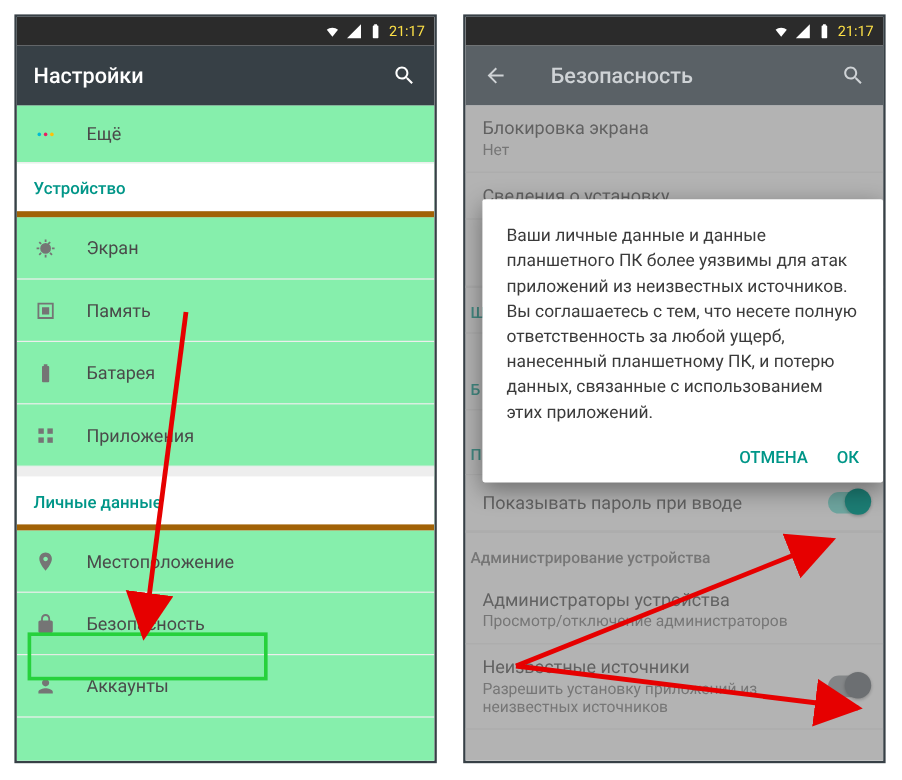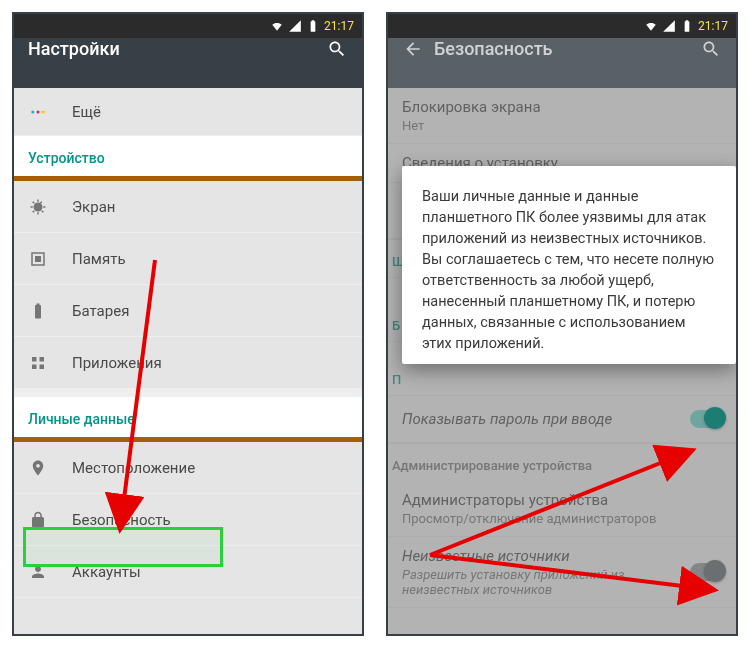--- a/index.html
+++ b/index.html
@@ -34,33 +34,34 @@
     gap: 4px;
   }
   .status-bar svg { width: 14px; height: 14px; fill: #fff; }
 
   
   .app-header {
     height: 50px;
     background: #374046;
     color: #fff;
     display: flex;
+    align-items: center;
     padding: 0 14px;
     font-size: 18px;
     font-weight: 500;
-    gap: 10px;
+    gap: 35px;
   }
   .app-header.dimmed { background: #5a6166; color: #cfd3d6; }
   .app-header .title { flex: 1; }
   .app-header .icon-btn { width: 22px; height: 22px; display:flex; align-items:center; justify-content:center; }
   .app-header svg { width: 20px; height: 20px; fill: #fff; }
   .app-header.dimmed svg { fill: #cfd3d6; }
 
   
-  .list { background: #e5e5e5; height: calc(100% - 74px); overflow: hidden; }
+  .list { background: #86efac; height: calc(100% - 74px); overflow: hidden; }
   .list-item {
     display: flex;
     align-items: center;
     height: 52px;
     padding: 0 14px;
     font-size: 15px;
     color: #4a4a4a;
     border-bottom: 1px solid #eee;
     gap: 24px;
   }
@@ -99,21 +100,21 @@
   }
   .bg-row .sub { font-size: 13px; color: #8b8b8b; margin-top:2px; }
   .bg-section {
     padding: 14px 14px 8px 4px;
     font-size: 13px;
     font-weight: 500;
     color: #3ba79b;
     border-top: 1px solid #ddd;
   }
   .bg-section.grey { color: #8b8b8b; }
-  .bg-row.twr { position: relative; font-style: italic; }
+  .bg-row.twr { position: relative; }
   .toggle {
     position: absolute;
     right: 12px;
     top: 50%;
     transform: translateY(-50%);
     width: 34px; height: 18px;
     background: #9fa3a6;
     border-radius: 10px;
   }
   .toggle .knob {
@@ -316,20 +317,24 @@
       <div class="sub" style="max-width:260px;">Разрешить установку приложений из неизвестных источников</div>
       <div class="toggle">
           <div class="knob"></div>
         </div>
     </div>
   </div>
 
   <div class="scrim"></div>
   <div class="dialog">
     <div>Ваши личные данные и данные планшетного ПК более уязвимы для атак приложений из неизвестных источников. Вы соглашаетесь с тем, что несете полную ответственность за любой ущерб, нанесенный планшетному ПК, и потерю данных, связанные с использованием этих приложений.</div>
+    <div class="dialog-actions">
+      <span>ОТМЕНА</span>
+      <span>ОК</span>
+    </div>
   </div>
 </div>
 
 <svg class="overlay-svg" style="left:0;top:0;width:752px;height:650px;">
   <defs>
     <marker id="ah" markerWidth="12" markerHeight="12" refX="9" refY="5" orient="auto">
       <path d="M0,0 L10,5 L0,10 z" fill="#e60000"></path>
     </marker>
   </defs>
   <line x1="155" y1="260" x2="120" y2="530" stroke="#e60000" stroke-width="4" marker-end="url(#ah)"></line>

